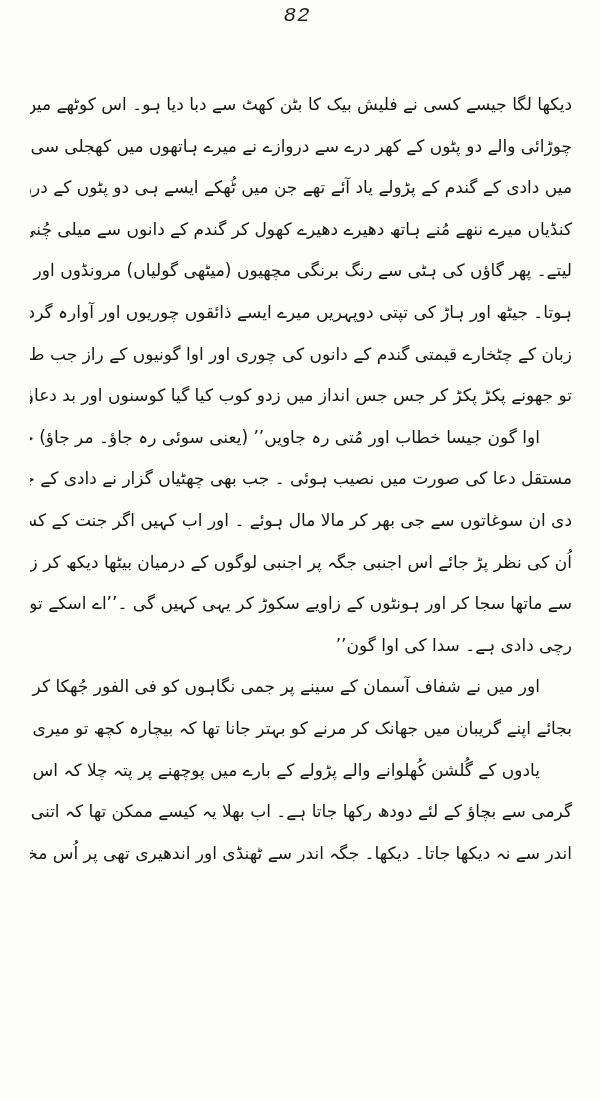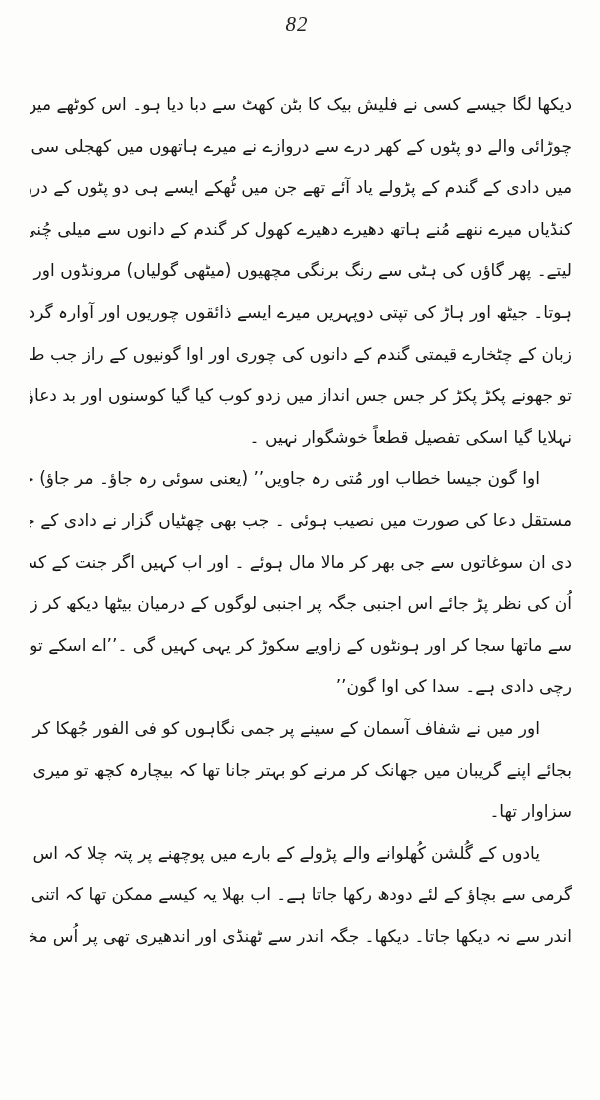--- a/index.html
+++ b/index.html
@@ -10,23 +10,23 @@
     font-family:"DejaVu Sans", sans-serif;
     color:#1b1b1b;
     overflow:hidden;
   }
   .page{
     position:absolute;inset:0;
     background:#fdfdfb;
   }
   .page-number{
     position:absolute;
-    top:12px;left:0;right:6px;
+    top:4px;left:0;right:6px;
     text-align:center;
-    font-family:Liberation Serif, serif;
+    font-family:Liberation Mono, monospace;
     font-style:italic;
     font-size:21px;
     letter-spacing:1px;
     color:#222;
   }
   .page-text{
     position:absolute;
     top:84px;
     right:28px;
     left:30px;
@@ -61,27 +61,25 @@
 
   <div class="page-text">
       <div class="line">دیکھا لگا جیسے کسی نے فلیش بیک کا بٹن کھٹ سے دبا دیا ہو۔ اس کوٹھے میں نصب ایک فٹ لمبائی</div>
       <div class="line">چوڑائی والے دو پٹوں کے کھر درے سے دروازے نے میرے ہاتھوں میں کھجلی سی کر دی۔ گاؤں</div>
       <div class="line">میں دادی کے گندم کے پڑولے یاد آئے تھے جن میں ٹُھکے ایسے ہی دو پٹوں کے دروازوں کی</div>
       <div class="line">کنڈیاں میرے ننھے مُنے ہاتھ دھیرے دھیرے کھول کر گندم کے دانوں سے میلی چُنی کا دامن بھر</div>
       <div class="line">لیتے۔ پھر گاؤں کی ہٹی سے رنگ برنگی مچھیوں (میٹھی گولیاں) مرونڈوں اور تل والی گچک کا تبادلہ</div>
       <div class="line">ہوتا۔ جیٹھ اور ہاڑ کی تپتی دوپہریں میرے ایسے ذائقوں چوریوں اور آوارہ گردیوں کی گواہ تھیں۔</div>
       <div class="line">زبان کے چٹخارے قیمتی گندم کے دانوں کی چوری اور اوا گونیوں کے راز جب طشت از بام ہوئے</div>
       <div class="line">تو جھونے پکڑ پکڑ کر جس جس انداز میں زدو کوب کیا گیا کوسنوں اور بد دعاؤں کی بارش میں جیسے</div>
-      <div class="line partial">نہلایا گیا اسکی تفصیل قطعاً خوشگوار نہیں ۔</div>
       <div class="line indent">اوا گون جیسا خطاب اور مُتی رہ جاویں’’ (یعنی سوئی رہ جاؤ۔ مر جاؤ) جیسی بد دعا</div>
       <div class="line">مستقل دعا کی صورت میں نصیب ہوئی ۔ جب بھی چھٹیاں گزار نے دادی کے چرنوں میں حاضری</div>
       <div class="line">دی ان سوغاتوں سے جی بھر کر مالا مال ہوئے ۔ اور اب کہیں اگر جنت کے کسی روشندان سے مجھ پر</div>
       <div class="line">اُن کی نظر پڑ جائے اس اجنبی جگہ پر اجنبی لوگوں کے درمیان بیٹھا دیکھ کر زمانے بھر کی تیوریوں</div>
       <div class="line">سے ماتھا سجا کر اور ہونٹوں کے زاویے سکوڑ کر یہی کہیں گی ۔’’اے اسکے تو پور پور میں آوارہ گردی</div>
       <div class="line partial">رچی دادی ہے۔ سدا کی اوا گون’’</div>
       <div class="line indent">اور میں نے شفاف آسمان کے سینے پر جمی نگاہوں کو فی الفور جُھکا کر چلو بھر پانی کی</div>
       <div class="line">بجائے اپنے گریبان میں جھانک کر مرنے کو بہتر جانا تھا کہ بیچارہ کچھ تو میری آبرو کے بھرم رکھنے کا</div>
-      <div class="line partial">سزاوار تھا۔</div>
       <div class="line indent">یادوں کے گُلشن کُھلوانے والے پڑولے کے بارے میں پوچھنے پر پتہ چلا کہ اس میں</div>
       <div class="line">گرمی سے بچاؤ کے لئے دودھ رکھا جاتا ہے۔ اب بھلا یہ کیسے ممکن تھا کہ اتنی اہمیت کی حامل شے کو</div>
       <div class="line">اندر سے نہ دیکھا جاتا۔ دیکھا۔ جگہ اندر سے ٹھنڈی اور اندھیری تھی پر اُس مخصوص باس نے لپک کر</div>
     </div>
 </div>
 
 </body></html>

